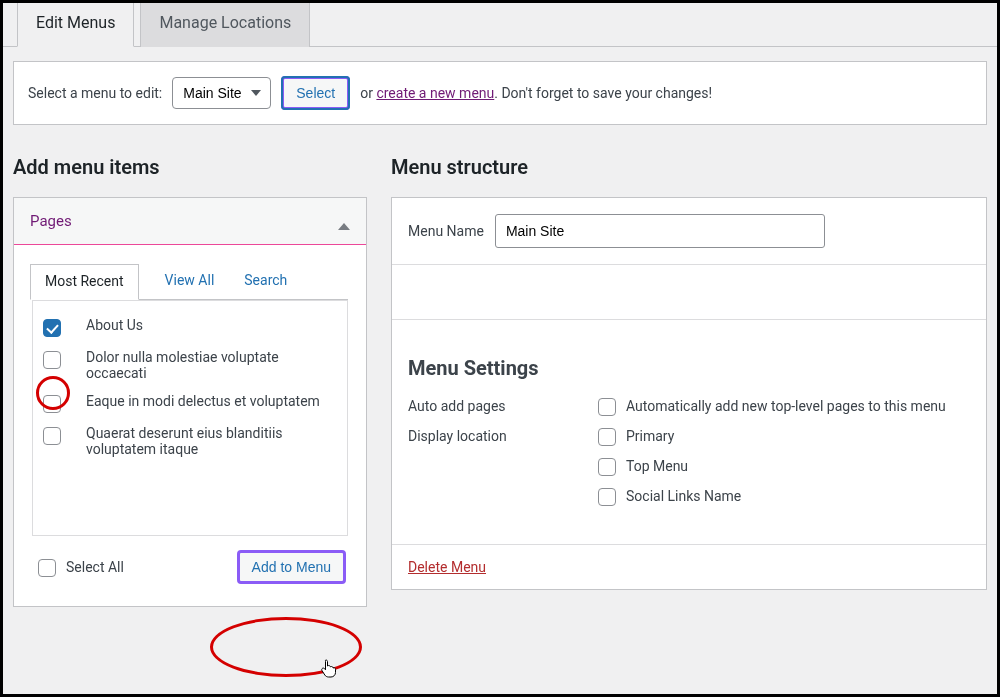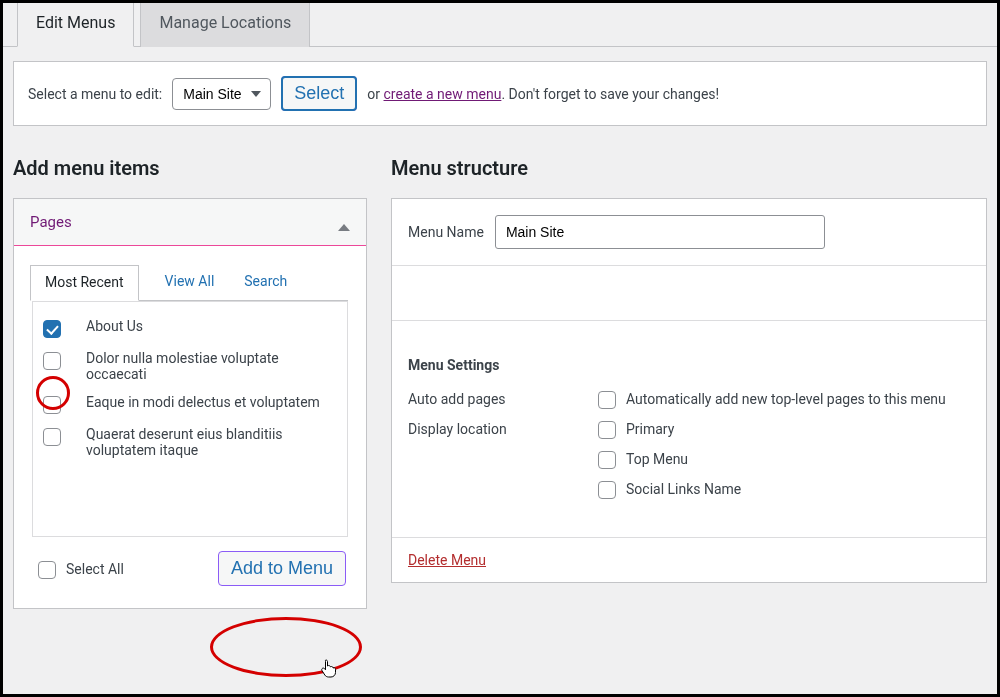--- a/index.html
+++ b/index.html
@@ -69,26 +69,26 @@
     right: 10px;
     top: 50%;
     transform: translateY(-50%);
     width: 0; height: 0;
     border-left: 5px solid transparent;
     border-right: 5px solid transparent;
     border-top: 6px solid #50575e;
     pointer-events: none;
   }
   .btn {
-    border: 1px solid #8b5cf6;
+    border: 3px solid #8b5cf6;
     color: #2271b1;
     background: #f6f7f7;
     border-radius: 4px;
     padding: 6px 12px;
-    font-size: 18px;
+    font-size: 14px;
     cursor: pointer;
   }
   .btn.focused { outline: 2px solid #2271b1; outline-offset: -2px; }
   .select-bar a { color: #701a75; text-decoration: underline; }
   
   .columns {
     display: flex;
     gap: 24px;
     padding: 30px 10px 0 10px;
   }
@@ -228,21 +228,21 @@
     padding: 0 10px;
     font-size: 14px;
     width: 330px;
   }
   .menu-body {
     padding: 18px 16px 28px;
     font-size: 14px;
     color: #3c434a;
   }
   .menu-settings-title {
-    font-size: 14px;
+    font-size: 20px;
     font-weight: 700;
     margin: 36px 0 16px;
   }
   .settings-row {
     display: flex;
     align-items: flex-start;
     gap: 0;
     font-size: 14px;
     margin-bottom: 10px;
   }

